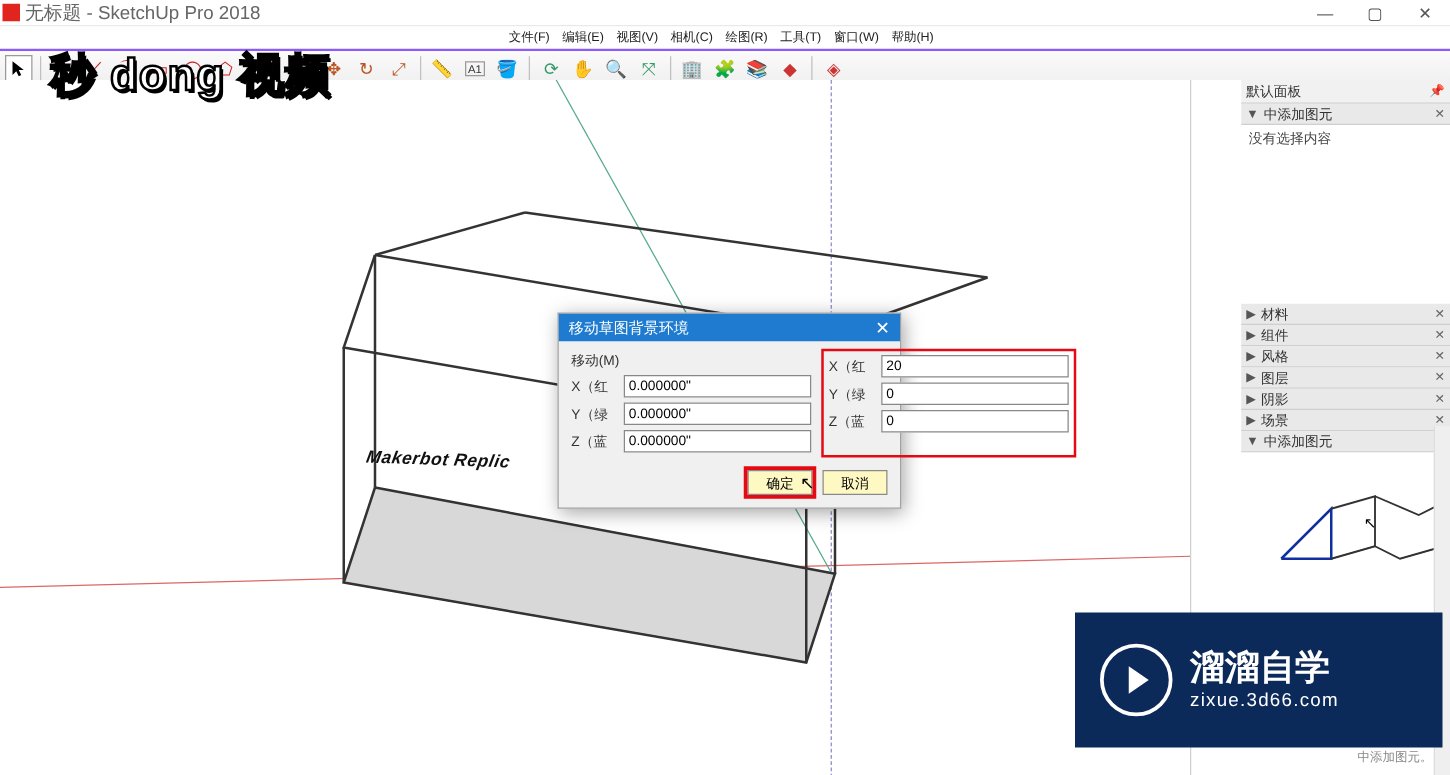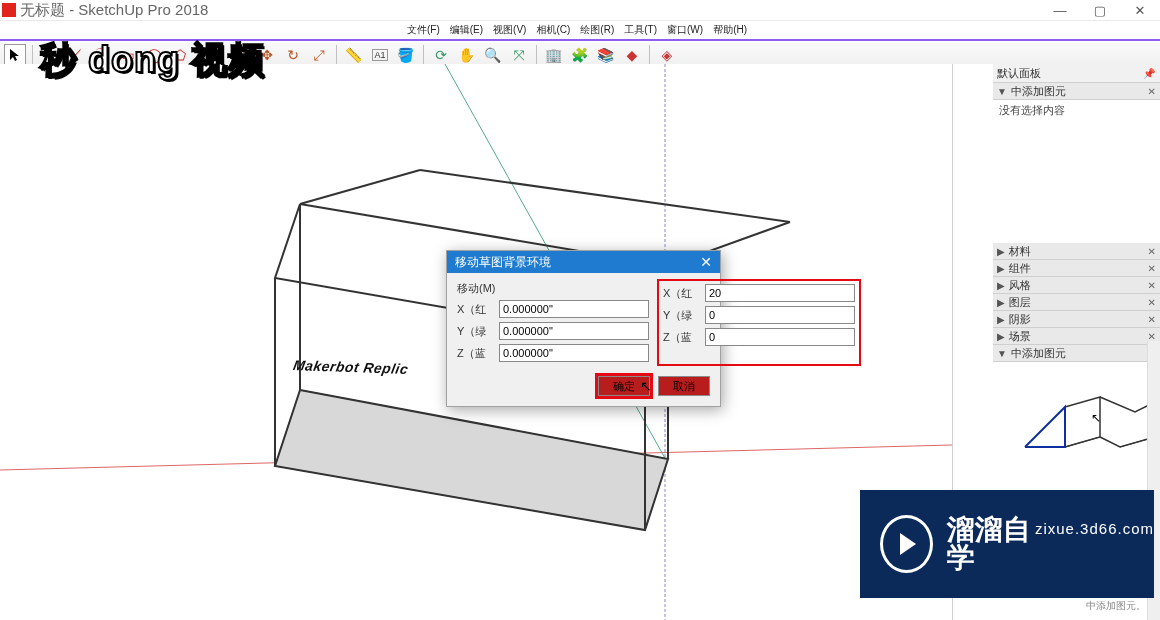--- a/index.html
+++ b/index.html
@@ -169,21 +169,21 @@
     display: flex; align-items: center; justify-content: center;
     margin-right: 14px;
   }
   .brand-box .play::before {
     content: '';
     border-left: 16px solid #fff;
     border-top: 11px solid transparent;
     border-bottom: 11px solid transparent;
     margin-left: 4px;
   }
-  .brand-box .btxt { display:flex; flex-direction:row; }
+  .brand-box .btxt { display:flex; flex-direction:column; }
   .brand-box .b1 { font-size: 28px; font-weight: 700; line-height: 1; }
   .brand-box .b2 { font-size: 15px; margin-top: 4px; letter-spacing: 1px; }
   
   .dialog {
     position: absolute;
     left: 446px; top: 250px;
     width: 273px;
     background: #f0f0f0;
     border: 1px solid #a1a1a1;
     box-shadow: 2px 3px 14px rgba(0,0,0,0.35);
@@ -232,21 +232,21 @@
     margin-top: -2px;
   }
   .dlg-buttons {
     display: flex; justify-content: flex-end;
     gap: 8px;
     margin-top: 10px;
   }
   .dlg-buttons button {
     width: 52px; height: 20px;
     font-size: 11px;
-    background: #b91c1c;
+    background: #fef9c3;
     border: 1px solid #8a8a8a;
   }
   .dlg-buttons button.ok {
     outline: 3px solid #e50914;
   }
   .cursor-arrow {
     position: absolute;
     left: 640px; top: 378px;
     z-index: 20;
     font-size: 14px;

